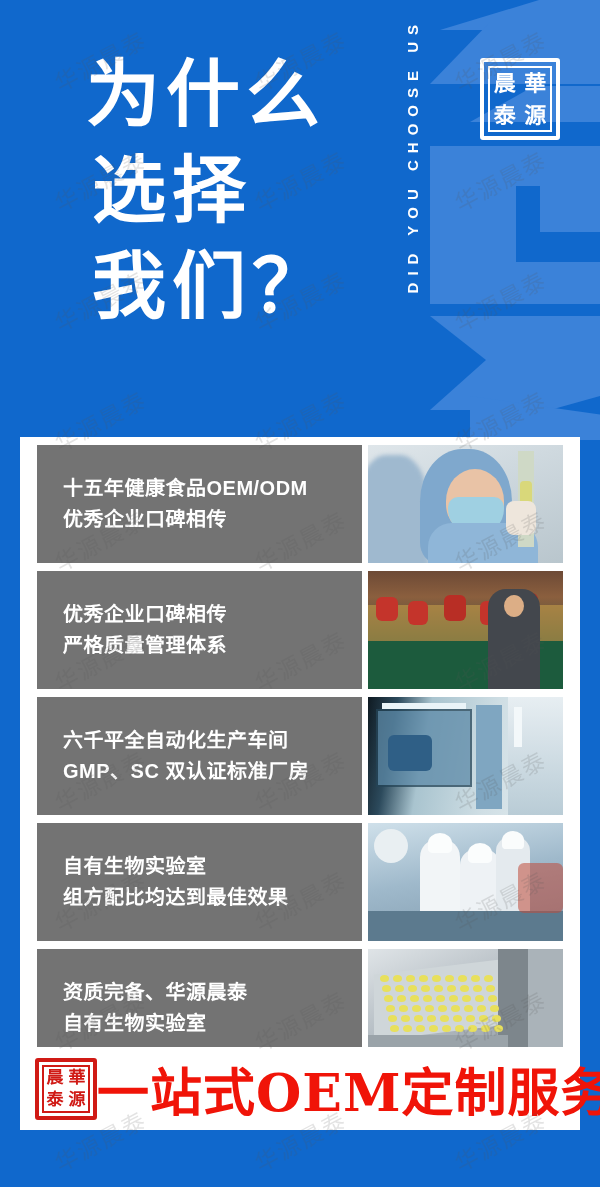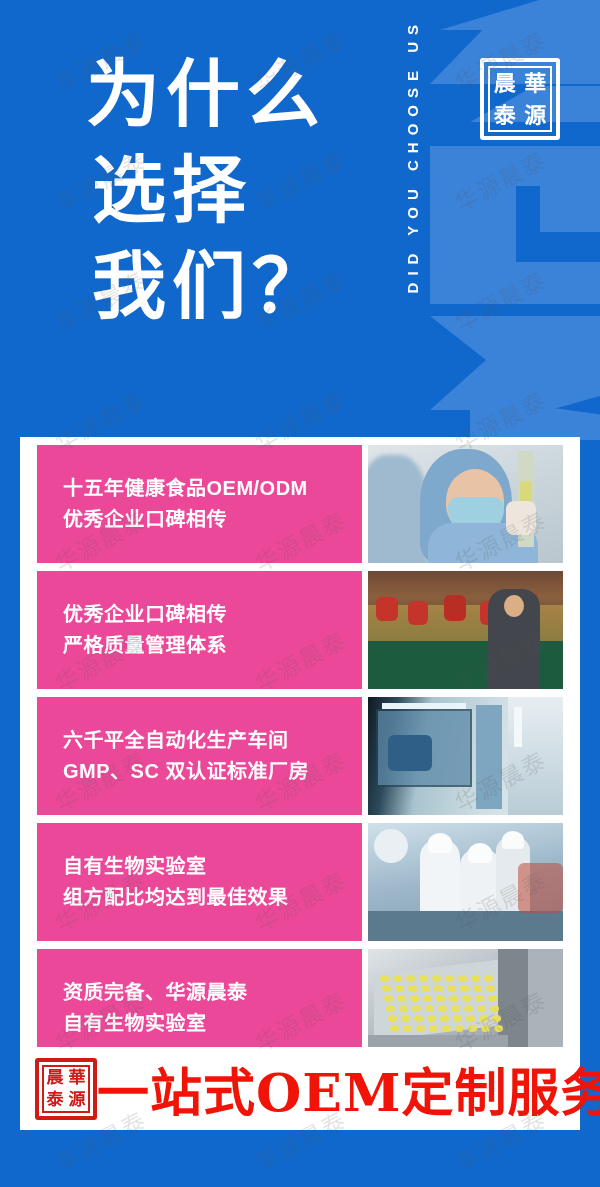--- a/index.html
+++ b/index.html
@@ -123,21 +123,21 @@
     width:526px;
   }
   .card{
     display:flex;
     height:118px;
     margin-bottom:8px;
     background:#ffffff;
   }
   .card-text{
     width:325px;height:118px;
-    background:#ec4899;
+    background:#737373;
     display:flex;flex-direction:column;justify-content:center;
     padding:0 0 0 26px;
   }
   .card-text p{
     margin:0;
     color:#ffffff;
     font-size:20px;
     font-weight:700;
     line-height:31px;
     letter-spacing:.5px;

